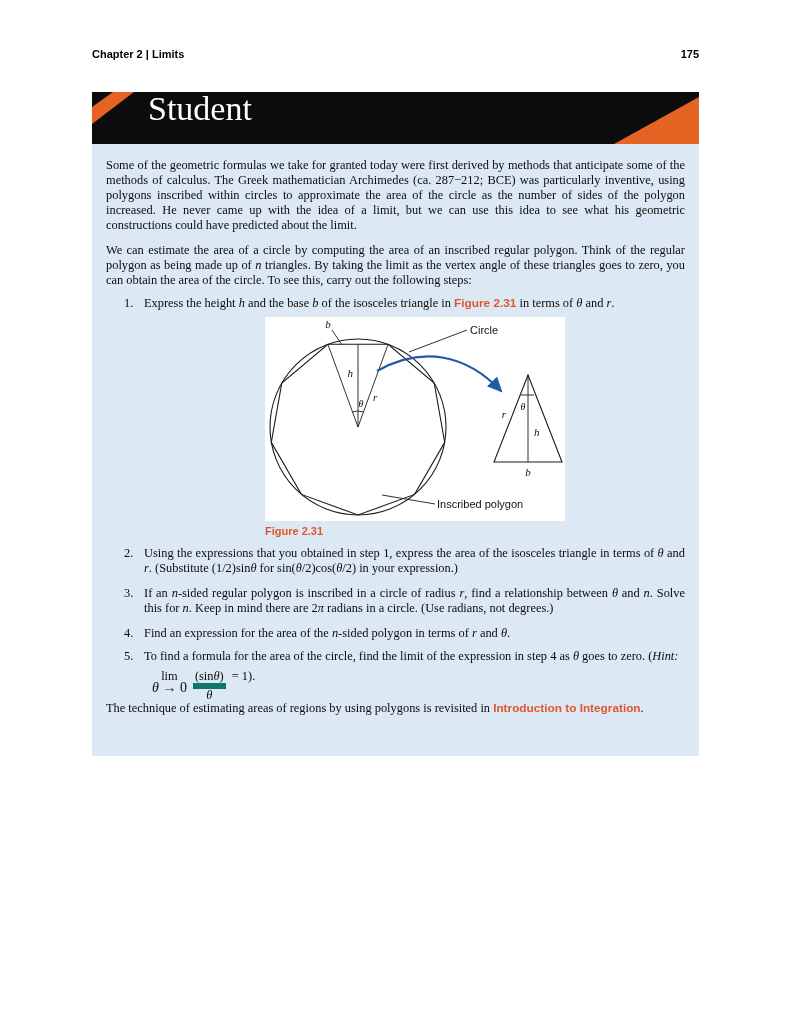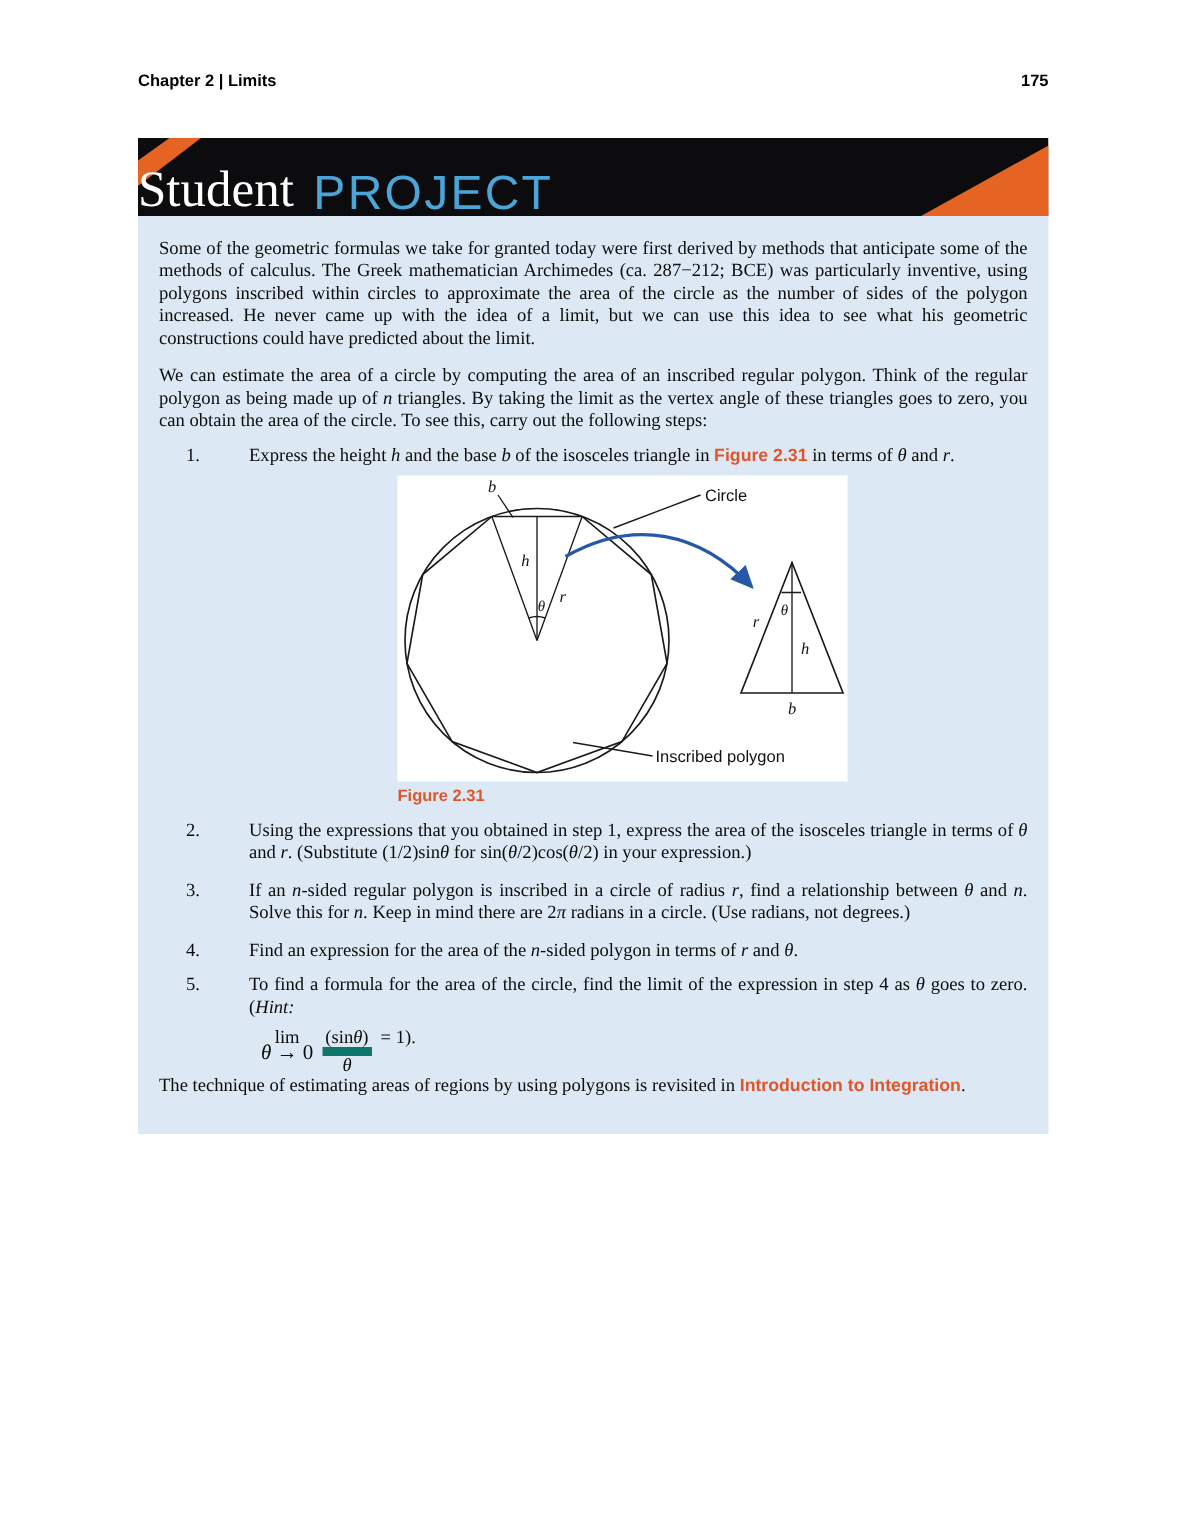--- a/index.html
+++ b/index.html
@@ -5,42 +5,42 @@
   html,body { margin:0; padding:0; background:#ffffff; }
   .page { position:relative; width:791px; height:1024px; background:#ffffff; overflow:hidden;
           font-family:"Liberation Serif", serif; color:#0c0c0c; }
 
   .header { position:absolute; left:92px; top:48px; width:607px; display:flex;
             justify-content:space-between; font-family:"Liberation Sans", sans-serif;
             font-size:11px; font-weight:bold; color:#000; }
 
   .banner { position:absolute; left:92px; top:92px; width:607px; height:52px; }
   .banner svg { position:absolute; left:0; top:0; }
-  .banner-text { position:absolute; inset:0; display:flex; align-items:flex-end; }
+  .banner-text { position:absolute; inset:0; display:flex; align-items:flex-start; padding-left:56px; }
   .banner-serif  { font-family:"Liberation Serif", serif; color:#ffffff; font-size:34px; line-height:1; }
   .banner-accent { font-family:"Liberation Sans", sans-serif; color:var(--project_blue,#4aa6d8);
                    font-size:32px; line-height:1; margin-left:13px; letter-spacing:1.5px; font-weight:400; }
 
   .content { position:absolute; left:92px; top:144px; width:607px; height:612px;
              background:var(--panel_bg,#dce8f3); box-sizing:border-box;
              padding:14px 14px 12px; overflow:hidden; }
 
   .title { font-family:"Liberation Sans", sans-serif; font-weight:bold; font-size:15px;
            color:var(--title_blue,#2b4a72); margin:6px 0 13px 0; line-height:18px; }
 
   p.body { font-size:12.4px; line-height:15px; text-align:justify; margin:0 0 10px 0; }
   p.body.p2 { margin-bottom:8px; }
   p.closing { margin:0; text-align:left; }
 
   .step { display:flex; margin-bottom:10px; }
   .step.s1 { margin-bottom:6px; }
   .step.s4 { margin-bottom:8px; }
   .step.s5 { margin-bottom:4px; }
   .step .num { flex:none; width:20px; margin-left:18px; font-size:12.4px; line-height:15px; }
-  .step .stext { flex:1; font-size:12.4px; line-height:15px; text-align:justify;margin-left:22px; }
+  .step .stext { flex:1; font-size:12.4px; line-height:15px; text-align:justify; }
 
   .it { font-style:italic; }
   .olink { color:var(--link_orange,#e0562c); font-weight:bold;
            font-family:"Liberation Sans", sans-serif; font-size:11.8px; cursor:pointer; }
 
   .figure-wrap { margin:2px 0 8px 159px; width:300px; }
   .figure-box  { width:300px; height:204px; background:#ffffff; }
   .figure-caption { font-family:"Liberation Sans", sans-serif; font-weight:bold; font-size:11px;
                     color:var(--link_orange,#e0562c); margin-top:3px; line-height:14px; }
 
@@ -71,21 +71,20 @@
   </div>
 
   <div class="banner">
     <svg width="607" height="52" viewBox="0 0 607 52">
       <rect x="0" y="0" width="607" height="52" fill="#0c0c0e"></rect>
       <polygon points="0,15 21,0 42,0 0,32" fill="#e66423"></polygon>
       <polygon points="522,52 607,5 607,52" fill="#e66423"></polygon>
     </svg>
     <div class="banner-text">
       <span class="banner-serif">Student</span>
-      <span class="banner-accent">PROJECT</span>
     </div>
   </div>
 
   <div class="content">
 
 
     <p class="body"><span>Some of the geometric formulas we take for granted today were first derived by methods that anticipate some of the methods of calculus. The Greek mathematician Archimedes (ca. 287−212; BCE) was particularly inventive, using polygons inscribed within circles to approximate the area of the circle as the number of sides of the polygon increased. He never came up with the idea of a limit, but we can use this idea to see what his geometric constructions could have predicted about the limit.</span></p>
     <p class="body p2"><span>We can estimate the area of a circle by computing the area of an inscribed regular polygon. Think of the regular polygon as being made up of </span><span class="it">n</span><span> triangles. By taking the limit as the vertex angle of these triangles goes to zero, you can obtain the area of the circle. To see this, carry out the following steps:</span></p>
 
     <div class="step s1">

